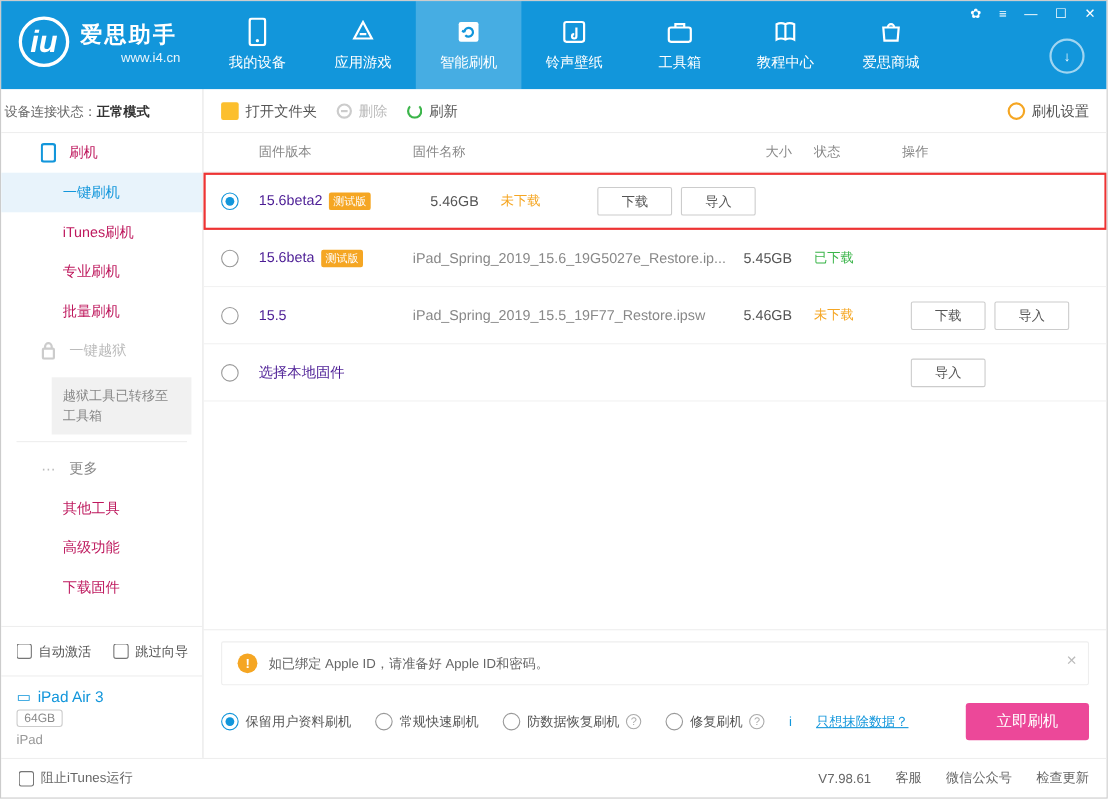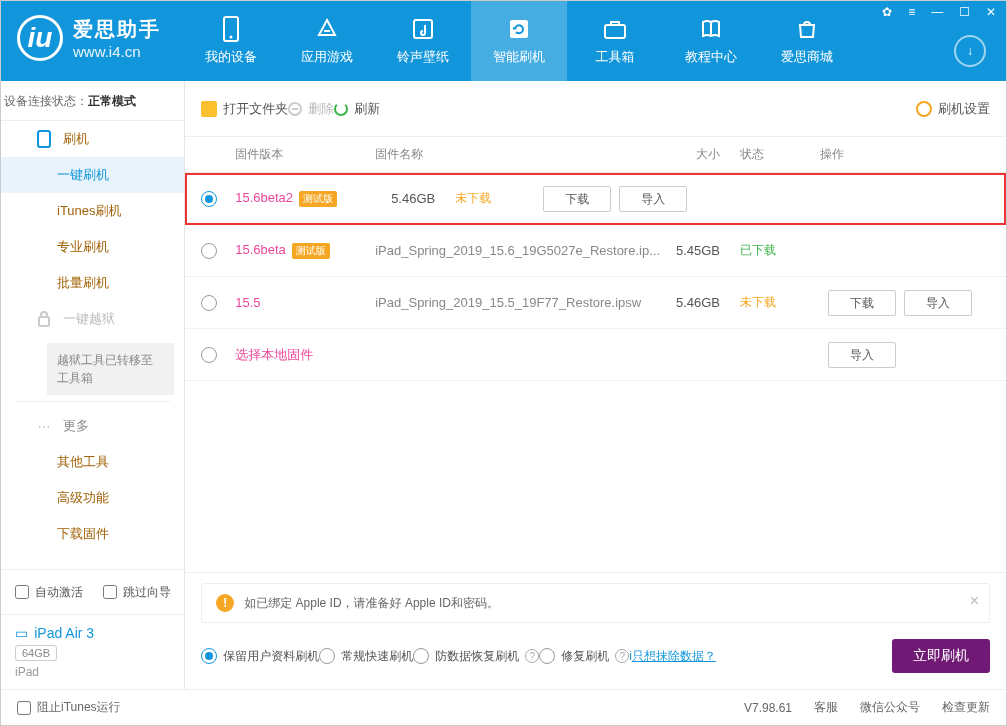--- a/index.html
+++ b/index.html
@@ -3,83 +3,83 @@
 <meta charset="utf-8">
 <style>
 * { margin:0; padding:0; box-sizing:border-box; font-family:"Microsoft YaHei",Arial,sans-serif; }
 body { width:1007px; height:726px; background:#fff; font-size:12px; color:#333; overflow:hidden; border:1px solid #ccc;}
 
 .header { height:80px; background:linear-gradient(#1296DB,#1296DB); display:flex; align-items:flex-start; position:relative;}
 .logo { display:flex; align-items:center; padding:14px 0 0 16px; color:#fff; }
 .logo-icon { width:46px; height:46px; border:3px solid #fff; border-radius:50%; display:flex; align-items:center; justify-content:center; font-weight:bold; font-size:28px; font-style:italic;}
 .logo-text { margin-left:10px; }
 .logo-text .t1 { font-size:20px; font-weight:bold; letter-spacing:2px; }
-.logo-text .t2 { font-size:15px; opacity:.9;}
+.logo-text .t2 { font-size:12px; opacity:.9;margin-left:37px;}
 .tabs { display:flex; margin-left:22px; height:80px;}
 .tab { width:96px; display:flex; flex-direction:column; align-items:center; justify-content:center; color:#fff; font-size:13px; gap:6px; cursor:pointer;}
 .tab.active { background:rgba(255,255,255,.22);}
 .tab-icon { width:26px; height:26px; display:flex; align-items:center; justify-content:center;}
 .win-ctrl { position:absolute; right:6px; top:2px; display:flex; gap:8px; color:#fff; font-size:12px;}
 .win-ctrl span { cursor:pointer; padding:2px 4px;}
 .dl-circle { position:absolute; right:20px; top:34px; width:32px; height:32px; border:2px solid rgba(255,255,255,.6); border-radius:50%; display:flex;align-items:center;justify-content:center;color:#fff;}
 
 .body { display:flex; height:608px;}
 .sidebar { width:190px; border-right:1px solid #e5e5e5; display:flex; flex-direction:column;}
 .conn-status { height:40px; line-height:40px; padding-left:3px; color:#666; border-bottom:1px solid #eee;}
 .conn-status b { color:#333;}
 .side-list { flex:1; overflow:hidden;}
-.side-item { display:flex; align-items:center; height:36px; padding-left:40px; color:#a16207; cursor:pointer; font-size:13px;}
+.side-item { display:flex; align-items:center; height:36px; padding-left:40px; color:#be185d; cursor:pointer; font-size:13px;}
 .side-item.top { padding-left:34px;}
 .side-item.sub { padding-left:56px;}
 .side-item.active { background:#e8f3fb; color:#1296DB;}
 .side-item.disabled { color:#bbb;}
 .side-box { margin:6px 10px 6px 46px; background:#f1f1f1; color:#888; padding:8px 10px; font-size:12px; line-height:1.5;}
 .side-icon { width:18px; height:18px; margin-right:10px; display:flex;align-items:center;justify-content:center; color:#1296DB;}
 .divider { height:1px; background:#eee; margin:6px 14px;}
 .side-bottom { border-top:1px solid #eee; padding:8px 0;}
 .chk-row { display:flex; align-items:center; height:28px; padding-left:14px; gap:6px; color:#555;}
 .device-card { border-top:1px solid #eee; padding:10px 14px;}
 .device-card .dn { color:#1296DB; font-size:14px; display:flex; align-items:center; gap:6px;}
 .device-card .badge { display:inline-block; border:1px solid #ccc; border-radius:3px; padding:1px 6px; font-size:11px; color:#888; margin-top:4px;}
 .device-card .dt { color:#999; margin-top:4px;}
 
 .main { flex:1; display:flex; flex-direction:column;}
-.toolbar { height:56px; border-bottom:1px solid #eee; display:flex; align-items:center; padding:0 16px; }
+.toolbar { height:40px; border-bottom:1px solid #eee; display:flex; align-items:center; padding:0 16px; gap:18px;}
 .tbtn { display:flex; align-items:center; gap:6px; color:#555; cursor:pointer; font-size:13px;}
 .tbtn.disabled { color:#bbb;}
 .toolbar .spacer { flex:1;}
 .tbtn .ico-folder { width:16px;height:16px;background:#fcbf2e;border-radius:2px;}
 .tbtn .ico-del { width:14px;height:14px;border:2px solid #ccc;border-radius:50%;position:relative;}
 .tbtn .ico-del::after{content:"";position:absolute;left:2px;top:4px;width:6px;height:2px;background:#ccc;}
 .tbtn .ico-ref { width:14px;height:14px;border:2px solid #3bb54a;border-radius:50%;border-top-color:transparent;}
 .tbtn .ico-gear { width:16px;height:16px;border:2px solid #f5a623;border-radius:50%;}
 .thead { display:flex; align-items:center; height:36px; padding:0 16px; color:#888; font-size:12px; border-bottom:1px solid #eee;}
 .col-radio{width:34px;} .col-ver{width:140px;} .col-name{flex:1;} .col-size{width:80px;text-align:right;padding-right:20px;} .col-status{width:80px;} .col-ops{width:170px;}
 .content{flex:1;position:relative;}
 .row { display:flex; align-items:center; height:52px; padding:0 16px; border-bottom:1px solid #f2f2f2;}
 .row.hl{outline:2px solid #e33; outline-offset:-2px;}
 .radio{width:16px;height:16px;border:1px solid #999;border-radius:50%;display:flex;align-items:center;justify-content:center;}
 .radio.on{border-color:#1296DB;}
 .radio.on::after{content:"";width:8px;height:8px;background:#1296DB;border-radius:50%;}
-.ver{color:#ec4899;font-size:13px;}
+.ver{color:#4c1d95;font-size:13px;}
 .tag{display:inline-block;background:#f5a623;color:#fff;font-size:10px;padding:1px 4px;border-radius:2px;margin-left:6px;}
 .fname{color:#888;font-size:13px;overflow:hidden;text-overflow:ellipsis;white-space:nowrap;}
 .size{color:#555;font-size:13px;}
 .status-nd{color:#f5a623;} .status-d{color:#3bb54a;}
 .abtn{display:inline-block;width:68px;height:26px;line-height:24px;text-align:center;border:1px solid #ccc;border-radius:2px;color:#555;cursor:pointer;margin-left:8px;font-size:12px;}
 
 .panel{border-top:1px solid #eee;padding:10px 16px;position:relative;}
 .notice{display:flex;align-items:center;gap:10px;background:#fff;border:1px solid #eee;padding:10px 14px;color:#666;margin-bottom:10px;border-radius:2px;position:relative;}
 .notice .warn{width:18px;height:18px;background:#f5a623;border-radius:50%;color:#fff;display:flex;align-items:center;justify-content:center;font-weight:bold;}
 .notice .close{position:absolute;right:10px;top:8px;color:#bbb;cursor:pointer;font-size:16px;}
-.opts{display:flex;align-items:center;padding:6px 0;}
+.opts{display:flex;align-items:center;gap:22px;padding:6px 0;}
 .opt{display:flex;align-items:center;gap:6px;color:#555;cursor:pointer;}
 .opt .help{width:14px;height:14px;border:1px solid #aaa;border-radius:50%;display:flex;align-items:center;justify-content:center;font-size:10px;color:#aaa;}
 .link{color:#1296DB;text-decoration:underline;cursor:pointer;}
-.primary-btn{margin-left:auto;width:98px;height:34px;background:#701a75;color:#fff;border:none;border-radius:3px;font-size:14px;cursor:pointer;}
+.primary-btn{margin-left:auto;width:112px;height:34px;background:#ec4899;color:#fff;border:none;border-radius:3px;font-size:14px;cursor:pointer;}
 
 .statusbar{height:36px;border-top:1px solid #eee;display:flex;align-items:center;padding:0 16px;color:#666;font-size:12px;}
 .statusbar .spacer{flex:1;}
 .statusbar span{margin-left:22px;cursor:pointer;}
 input[type=checkbox]{width:14px;height:14px;}
 </style>
 </head>
 <body>
 
 <div class="header">
@@ -101,37 +101,37 @@
         <span>我的设备</span>
       </div>
     <div class="tab">
         <div class="tab-icon">
           <svg width="24" height="24">
             <path d="M12 3 L20 18 H4 Z M9 14 h6" stroke="#fff" stroke-width="2" fill="none"></path>
           </svg>
         </div>
         <span>应用游戏</span>
       </div>
+    <div class="tab active">
+        <div class="tab-icon">
+          <svg width="24" height="24">
+            <rect x="3" y="3" width="18" height="18" rx="2" fill="#fff"></rect>
+            <path d="M8 12 a4 4 0 1 1 1 3 M8 12 l-2 -1 M8 12 l1 -2" stroke="#1296DB" stroke-width="2" fill="none"></path>
+          </svg>
+        </div>
+        <span>智能刷机</span>
+      </div>
     <div class="tab">
         <div class="tab-icon">
           <svg width="24" height="24">
             <rect x="3" y="3" width="18" height="18" rx="2" fill="none" stroke="#fff" stroke-width="2"></rect>
             <path d="M14 8 v8 a2 2 0 1 1 -2 -2" stroke="#fff" stroke-width="2" fill="none"></path>
           </svg>
         </div>
         <span>铃声壁纸</span>
-      </div>
-    <div class="tab active">
-        <div class="tab-icon">
-          <svg width="24" height="24">
-            <rect x="3" y="3" width="18" height="18" rx="2" fill="#fff"></rect>
-            <path d="M8 12 a4 4 0 1 1 1 3 M8 12 l-2 -1 M8 12 l1 -2" stroke="#1296DB" stroke-width="2" fill="none"></path>
-          </svg>
-        </div>
-        <span>智能刷机</span>
       </div>
     <div class="tab">
         <div class="tab-icon">
           <svg width="26" height="24">
             <rect x="3" y="8" width="20" height="13" rx="2" fill="none" stroke="#fff" stroke-width="2"></rect>
             <path d="M9 8 V5 h8 v3" stroke="#fff" stroke-width="2" fill="none"></path>
           </svg>
         </div>
         <span>工具箱</span>
       </div>

